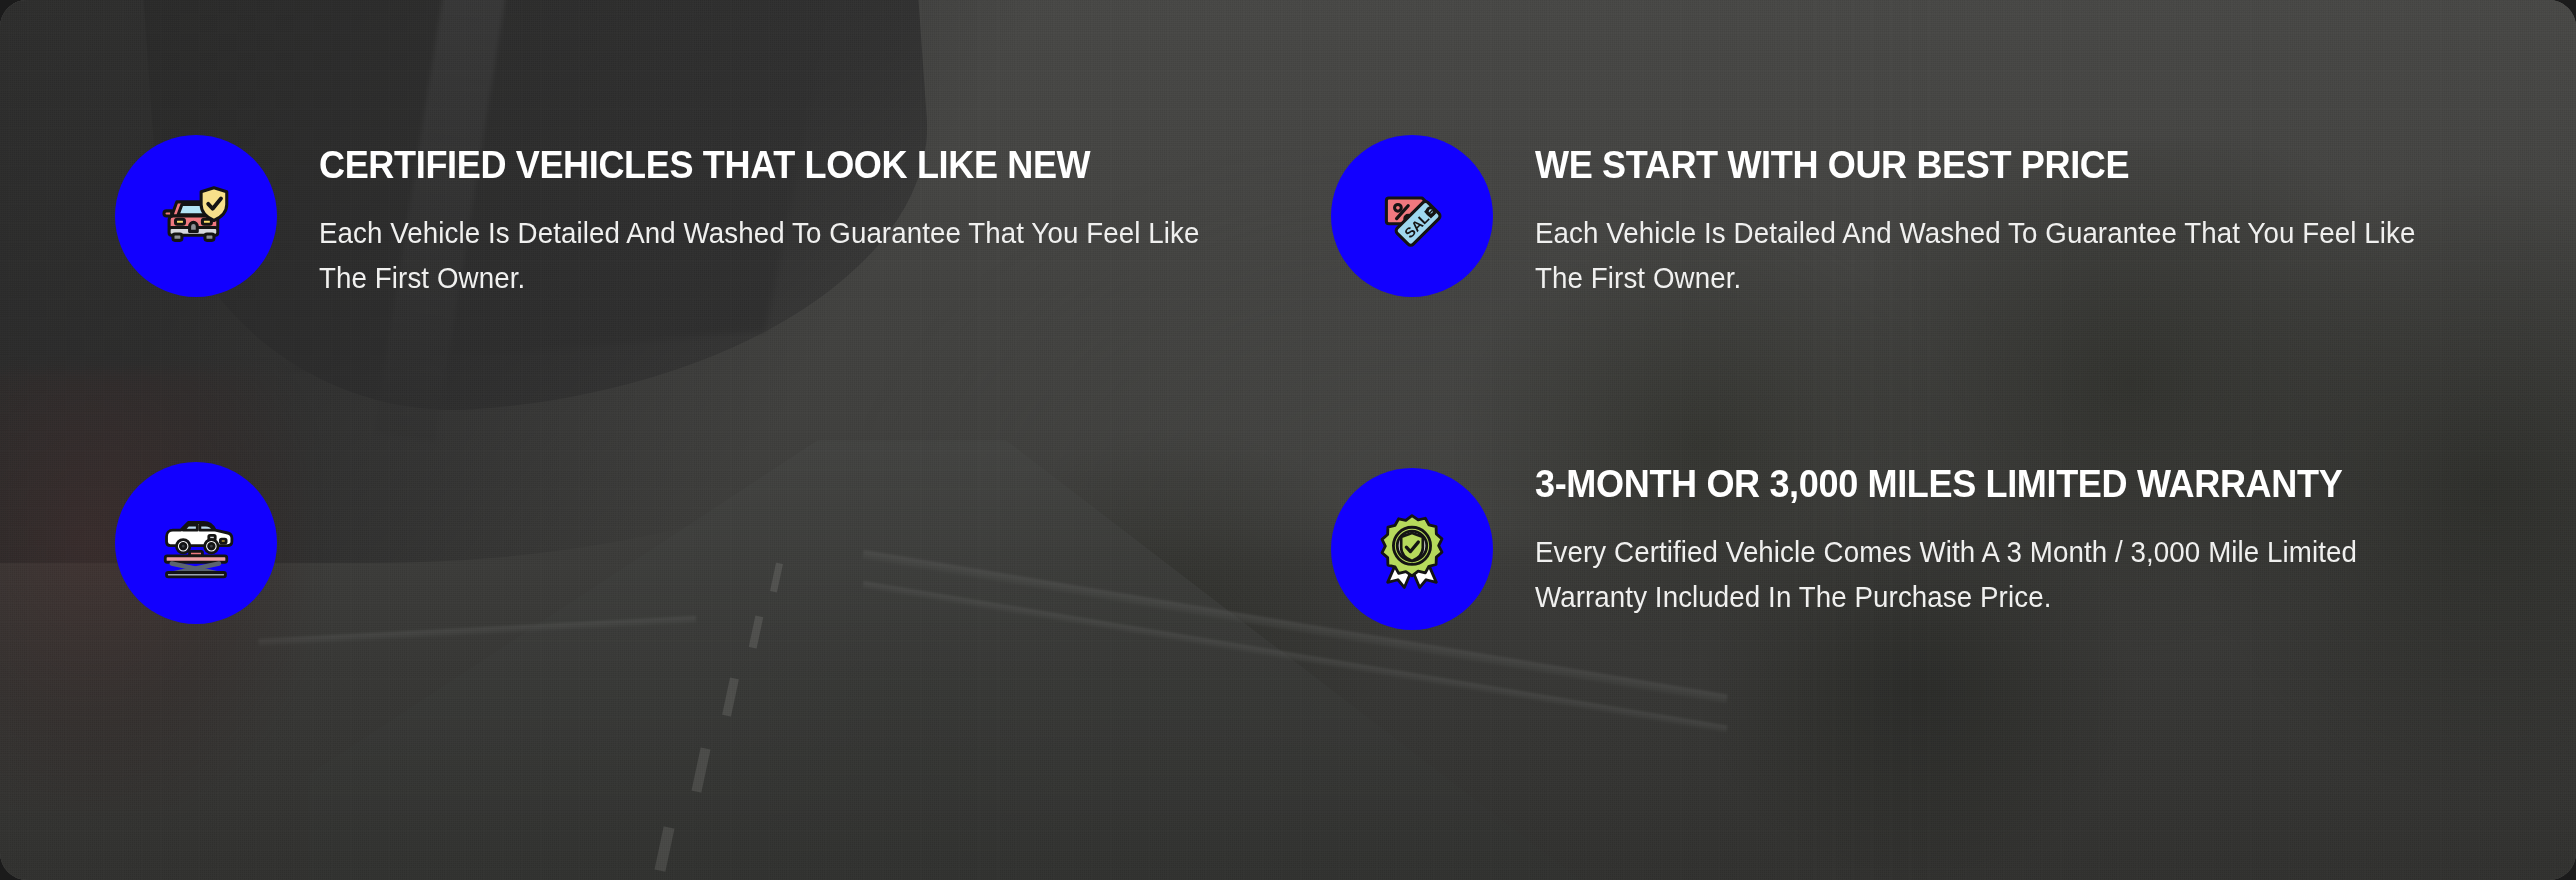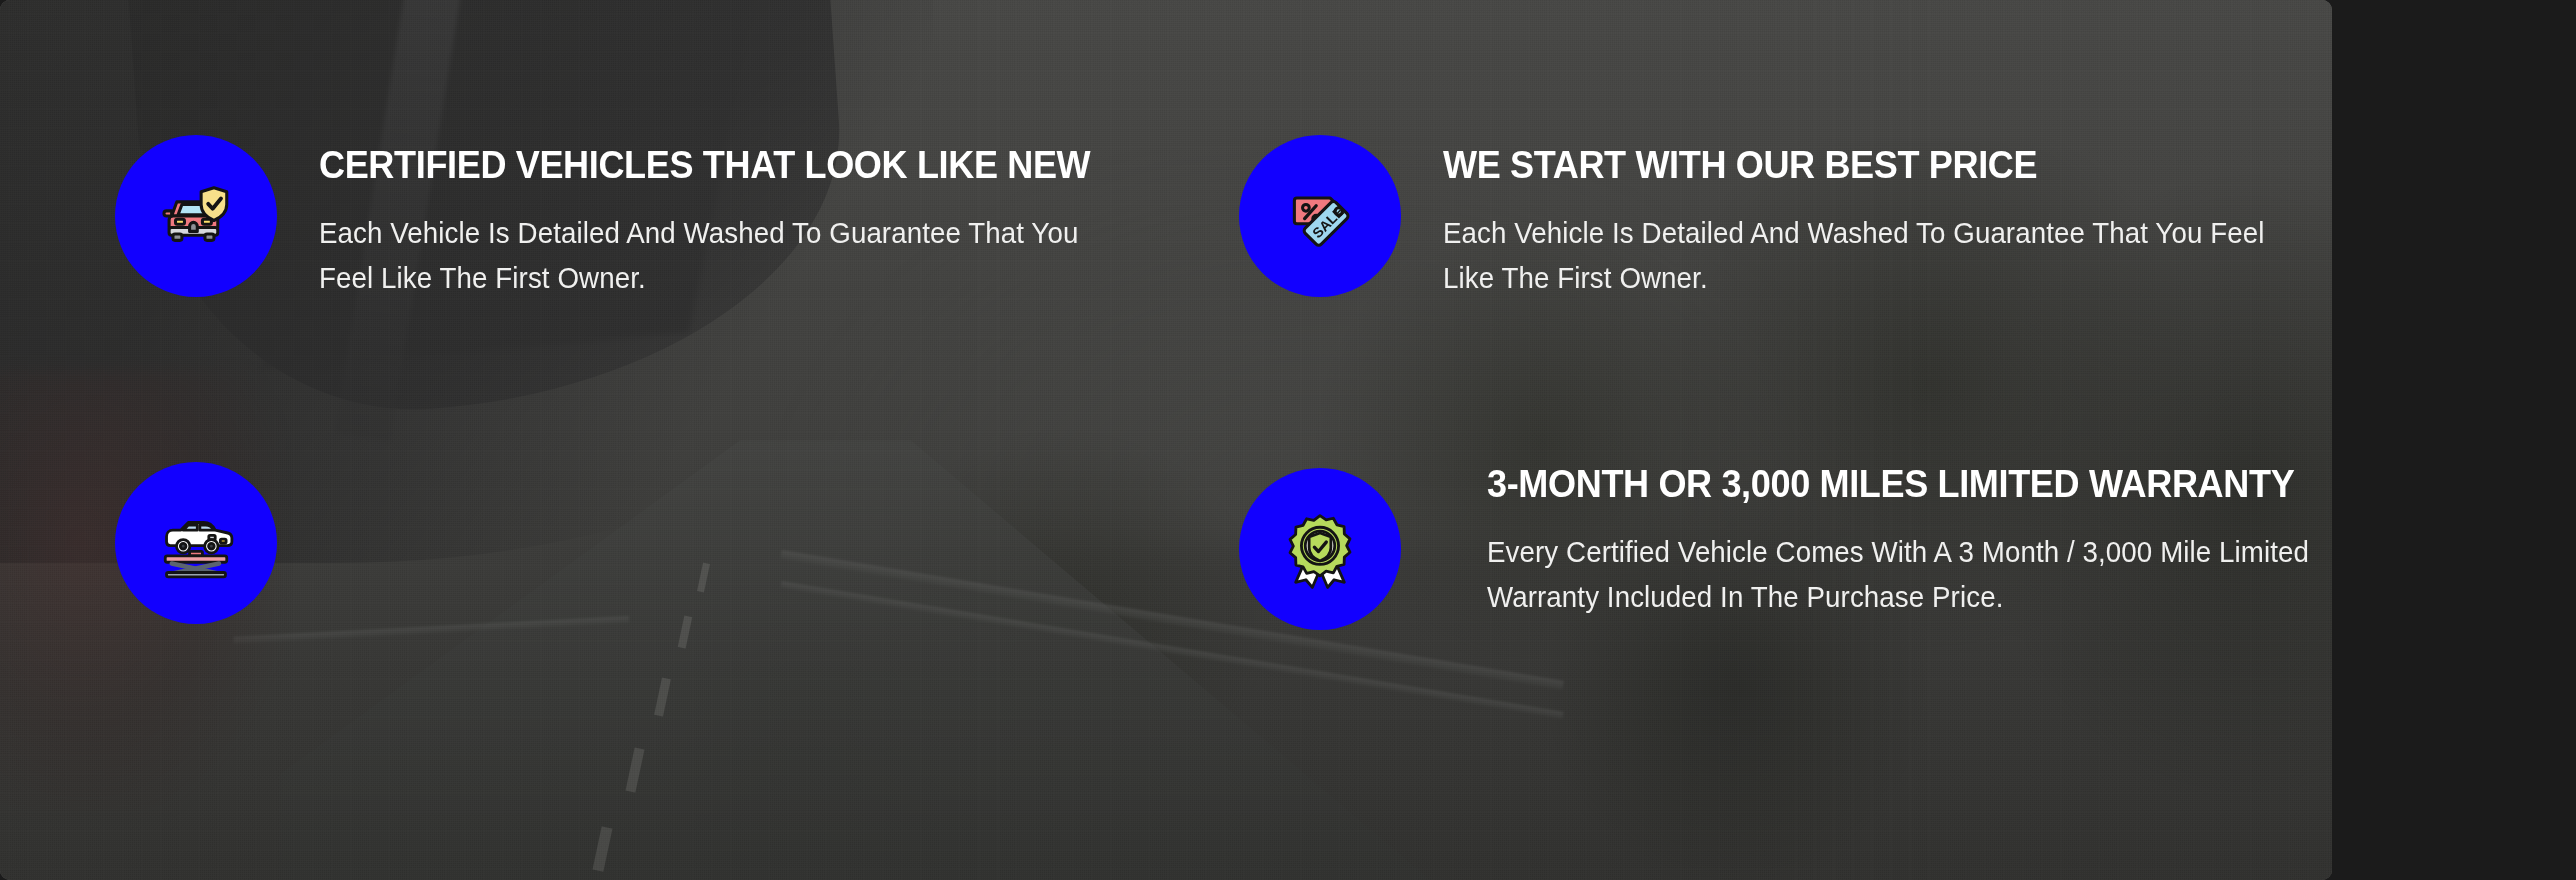--- a/index.html
+++ b/index.html
@@ -6,22 +6,22 @@
   html, body {
     width:2576px; height:880px;
     background:#1b1b1b;
     font-family:"Liberation Sans", sans-serif;
     overflow:hidden;
   }
 
   
   .banner{
     position:relative;
-    width:2332px; height:880px;
-    border-radius:10px;
+    width:2576px; height:880px;
+    border-radius:27px;
     overflow:hidden;
     background:#4a4a49;
   }
 
   
   .bg{ position:absolute; inset:0; }
 
   
   .bg-sky{
     position:absolute; inset:0;
@@ -160,21 +160,21 @@
     max-width:955px;
   }
 
   
   .cell-tl .badge{ margin-top:57px; }
   .cell-tr .badge{ margin-top:57px; }
   .cell-bl .badge{ margin-top:21px; }
   .cell-br .badge{ margin-top:27px; }
   .cell-bl .f-title{ margin-bottom:15.3px; }
   .cell-bl .copy{ padding-top:29px; }
-  .cell-br .copy{ padding-top:23px;margin-left:44px; }
+  .cell-br .copy{ padding-top:23px; }
   .cell-tl .copy, .cell-tr .copy{ padding-top:67px; }
 </style>
 </head>
 <body>
 
 <div class="banner">
 
   <div class="bg">
     <div class="bg-sky"></div>
     <div class="bg-ridge"></div>

